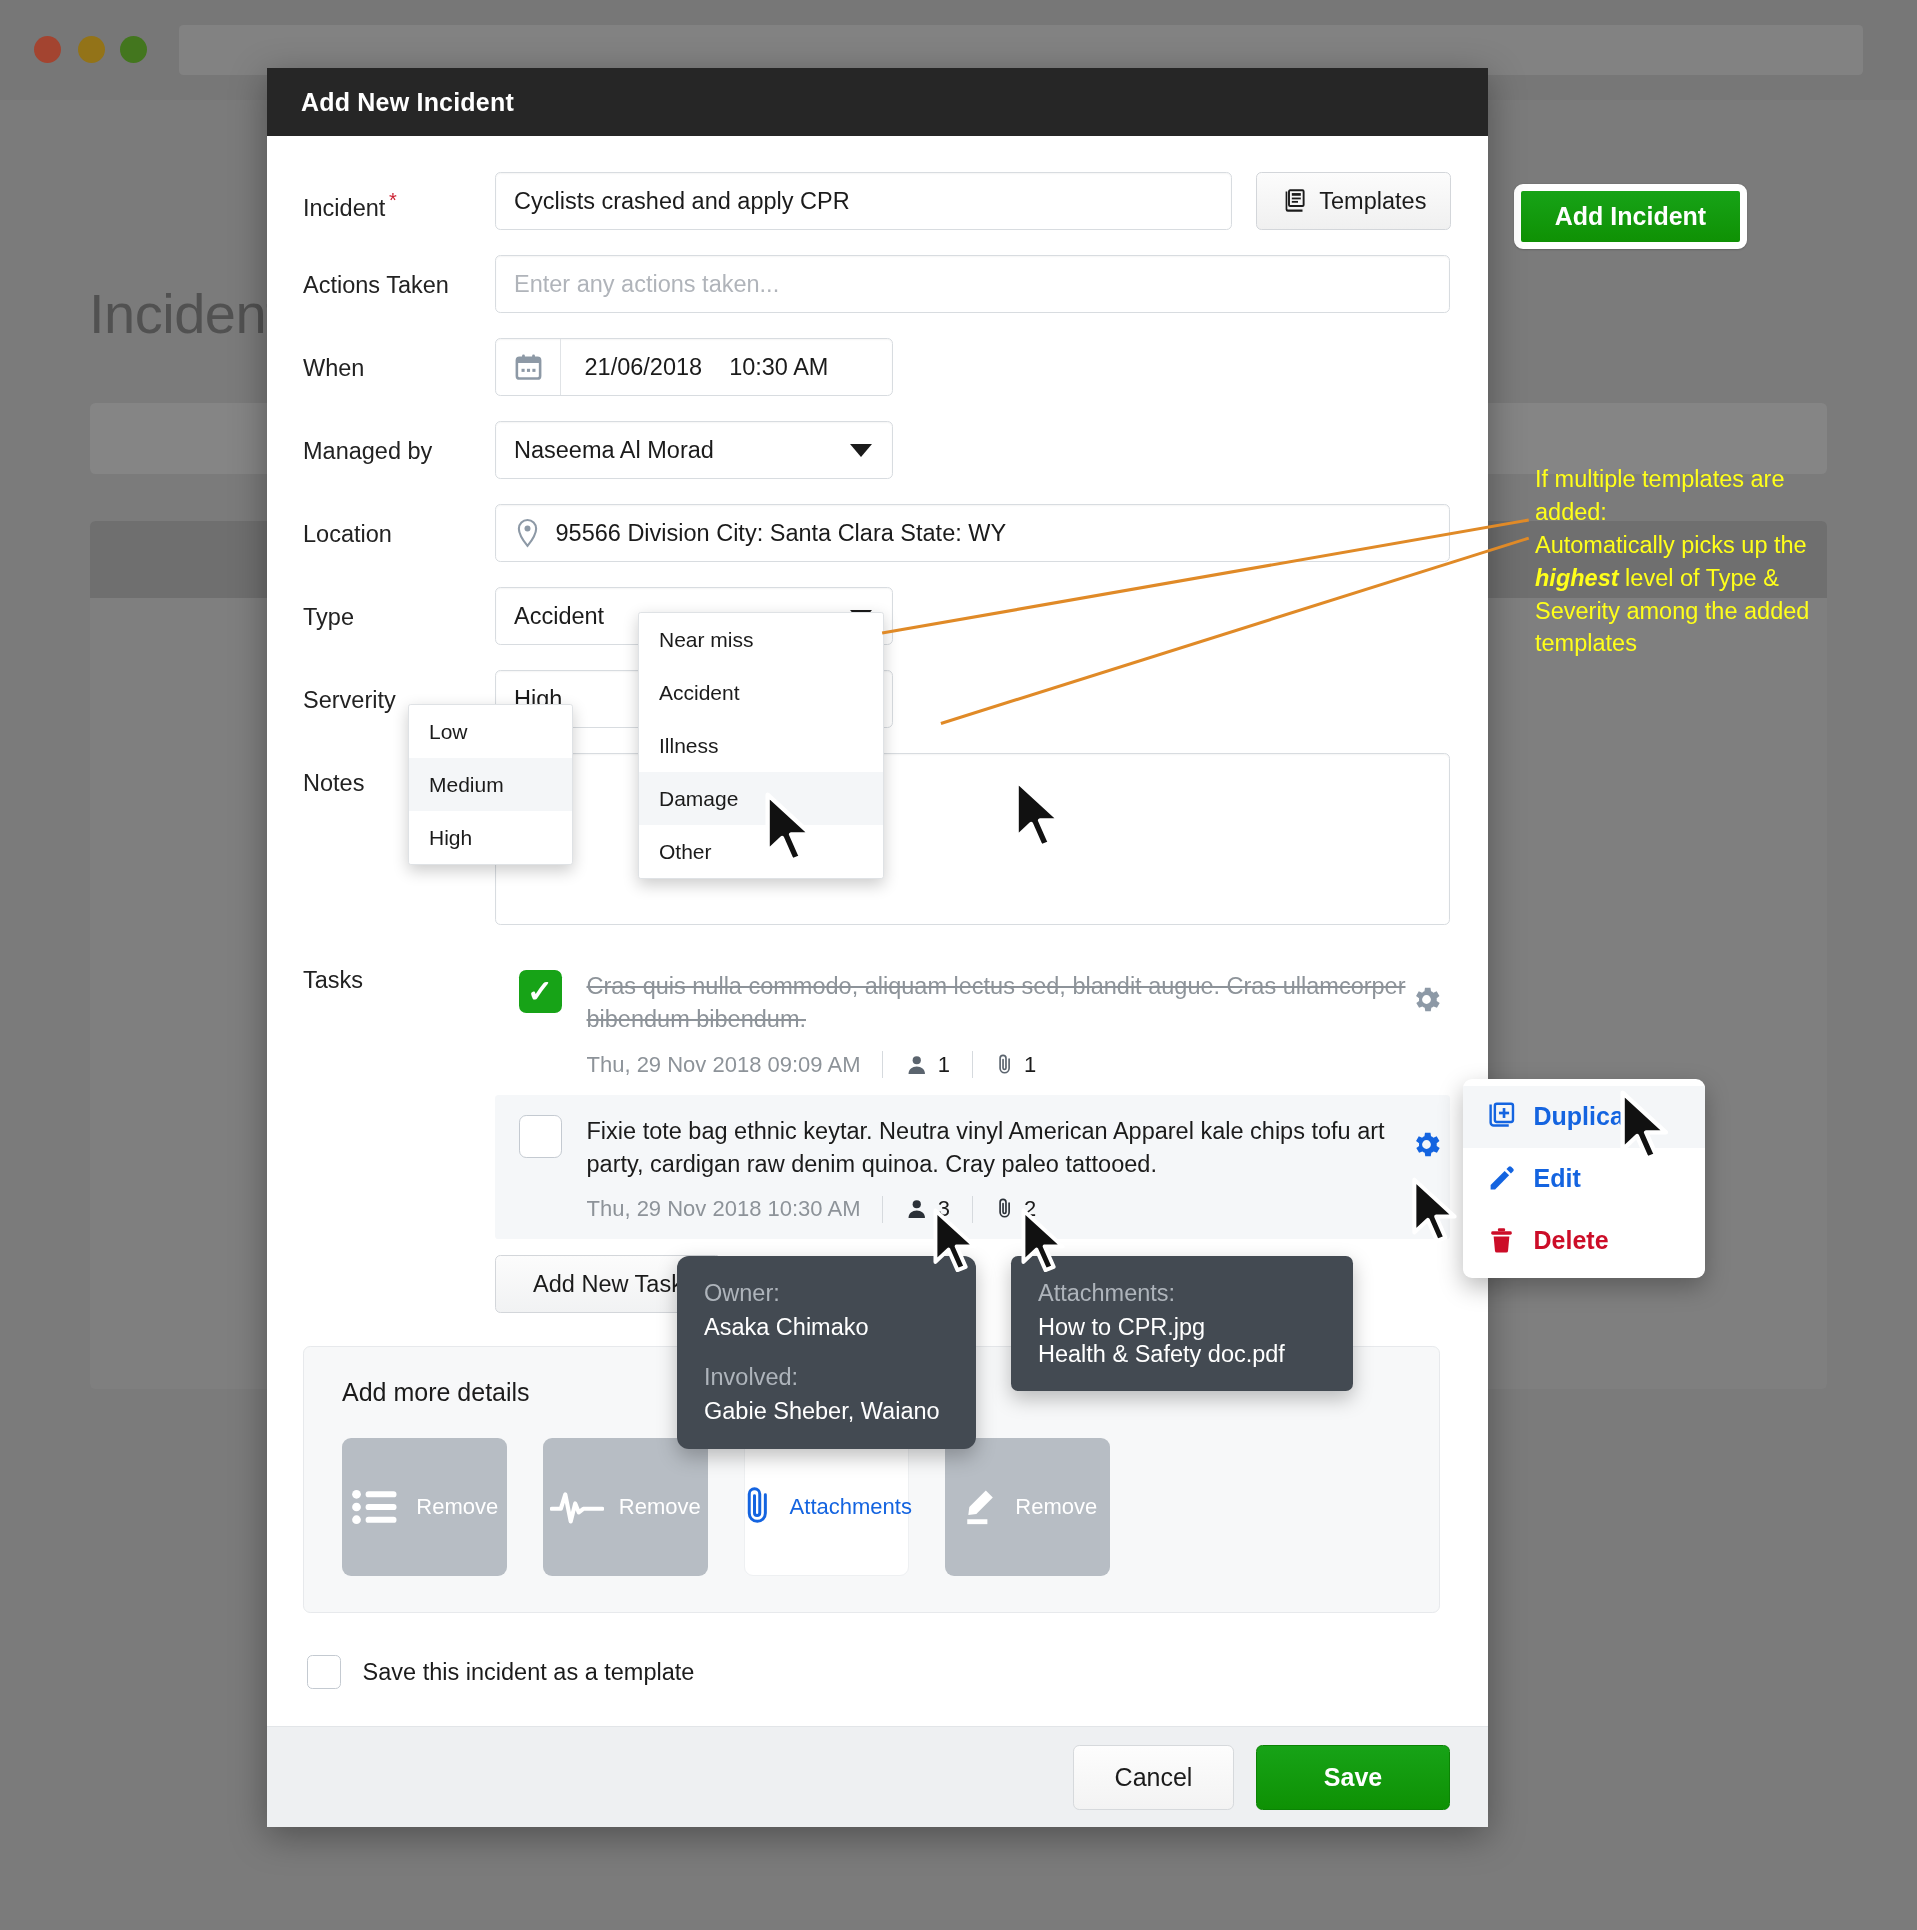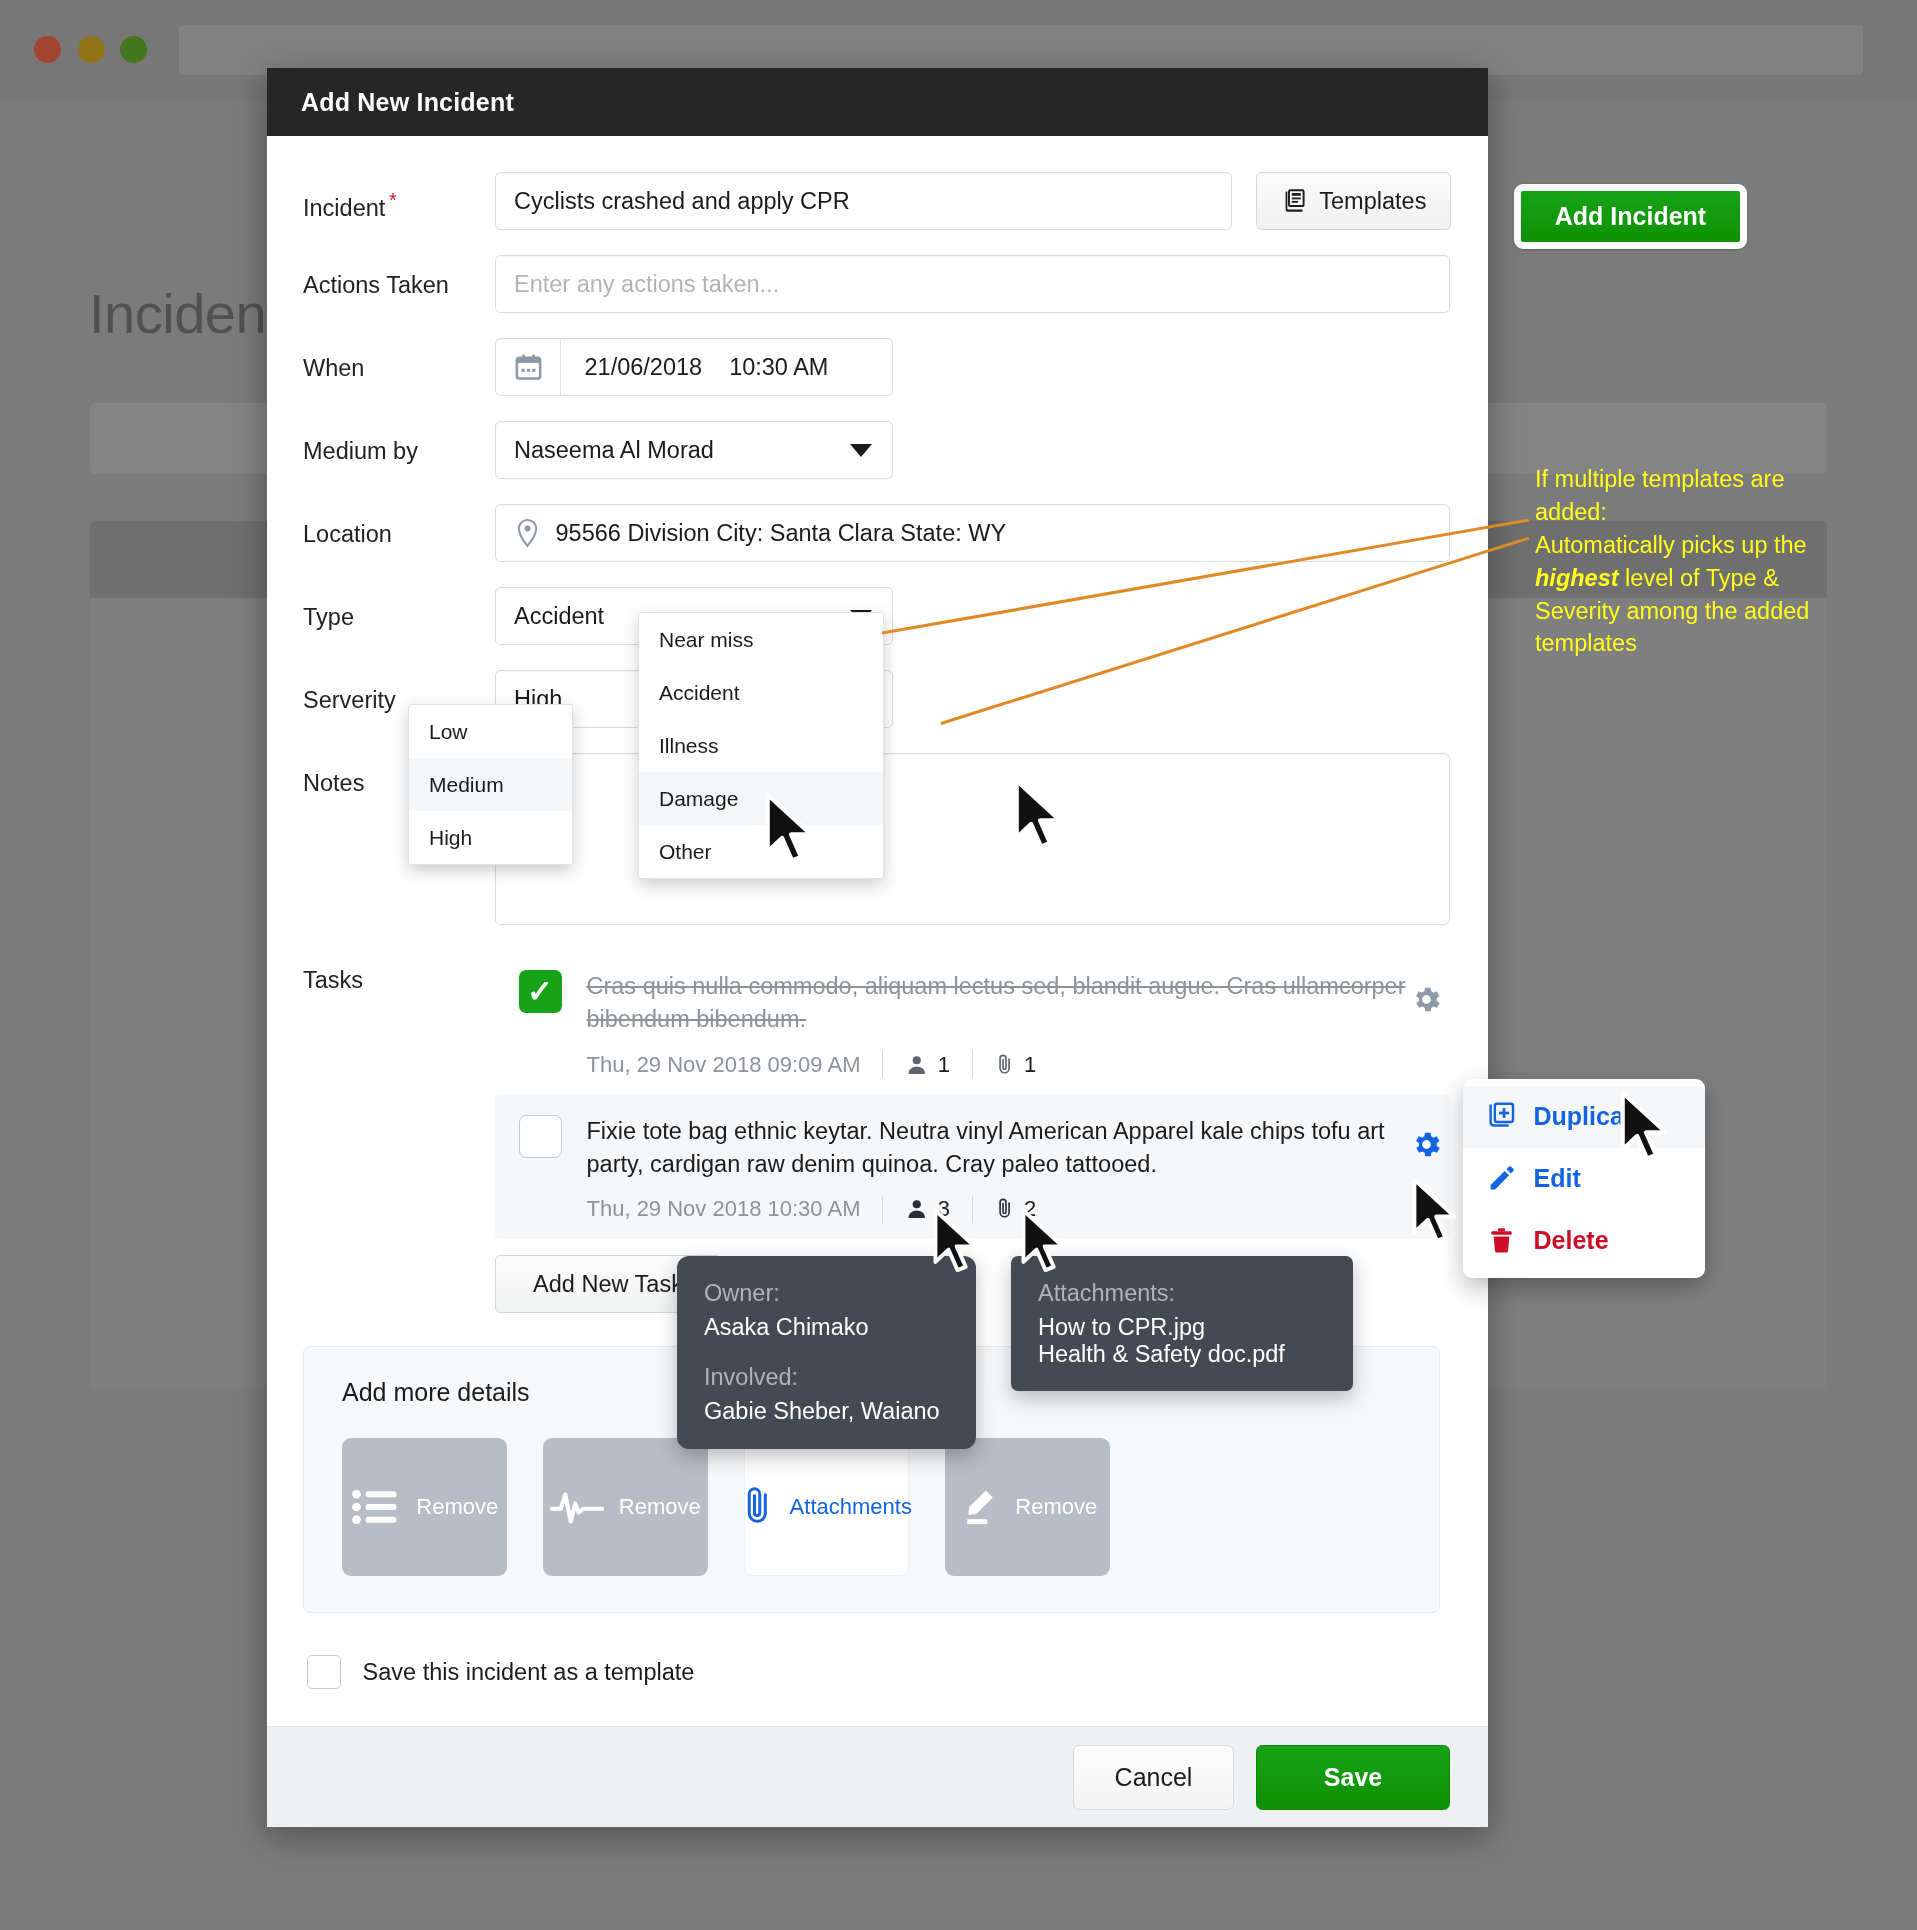--- a/index.html
+++ b/index.html
@@ -306,21 +306,21 @@
           </svg>
         </div>
         <div id="when-values">
           <span>21/06/2018</span>
           <span>10:30 AM</span>
         </div>
       </div>
     </div>
 
     <div class="row">
-      <div class="row-label">Medium by</div>
+      <div class="row-label">Managed by</div>
       <div class="field select-field">
         <span>Naseema Al Morad</span>
         <span class="caret"></span>
       </div>
     </div>
 
     <div class="row">
       <div class="row-label">Location</div>
       <div class="field" id="location-field">
         <span>

